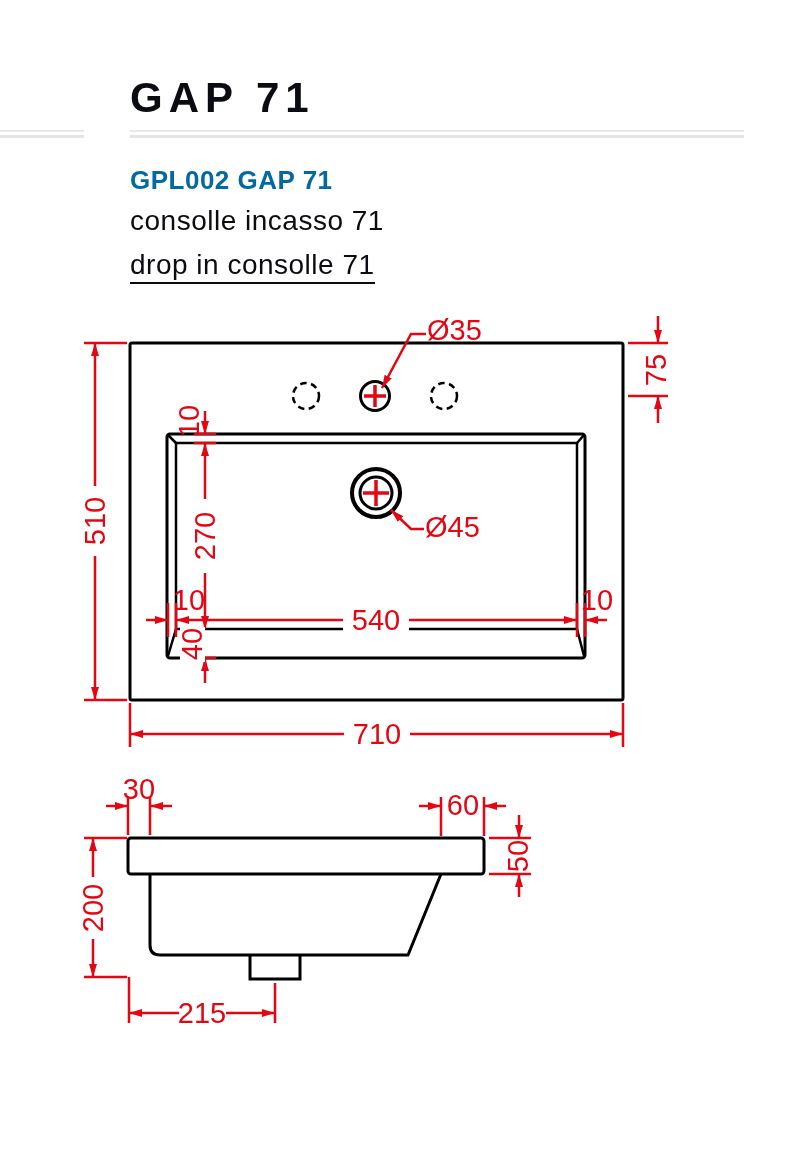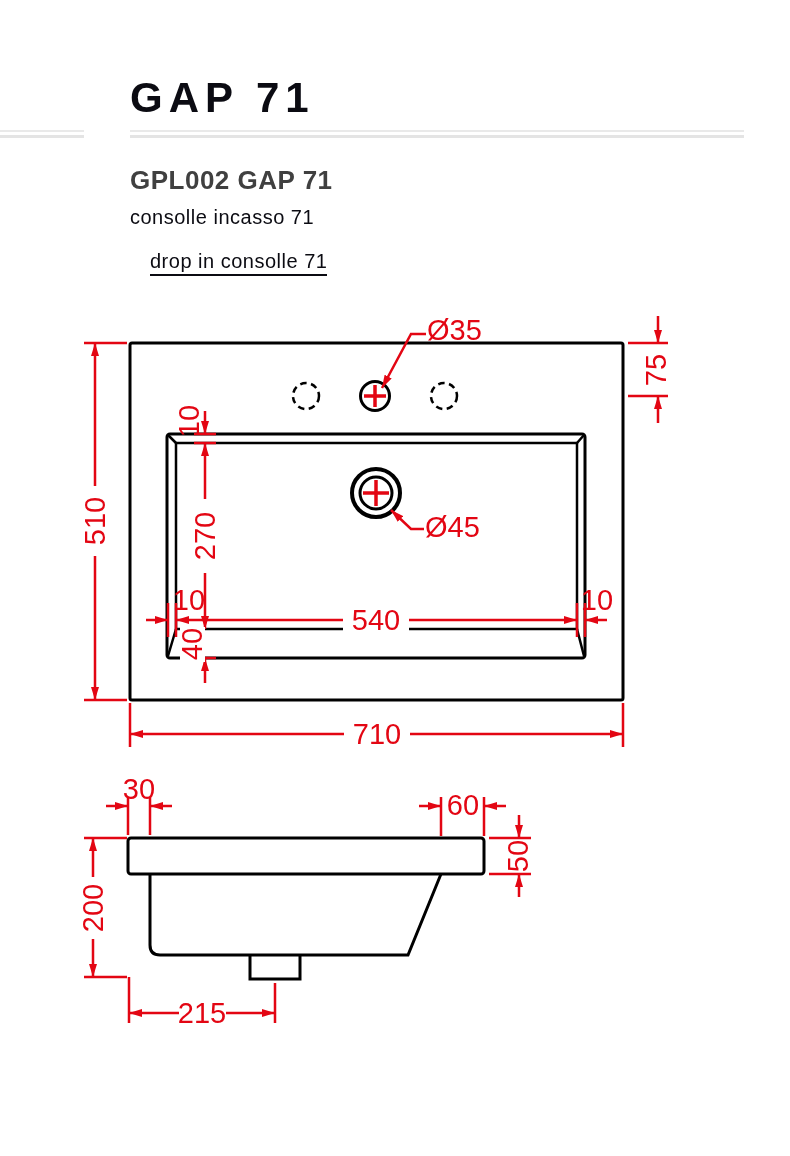--- a/index.html
+++ b/index.html
@@ -3,25 +3,25 @@
 <meta charset="utf-8">
 <style>
   html,body{margin:0;padding:0;background:#fff;}
   .page{position:relative;width:790px;height:1036px;background:#fff;overflow:hidden;
         font-family:"Liberation Sans", sans-serif;}
   .title{position:absolute;left:130px;top:77px;font-size:42px;font-weight:700;
          letter-spacing:6px;color:#0b0b12;line-height:1;}
   .rule{position:absolute;height:2px;background:#e9e9e9;}
   .rule2{position:absolute;height:3px;background:#e4e4e4;}
   .code{position:absolute;left:130px;top:167px;font-size:26px;font-weight:700;
-        color:#404040;letter-spacing:0.5px;line-height:1;}
-  .desc{position:absolute;left:130px;font-size:20px;font-weight:400;
+        color:#0369a1;letter-spacing:0.5px;line-height:1;}
+  .desc{position:absolute;left:130px;font-size:28px;font-weight:400;
         color:#0b0b12;letter-spacing:0.5px;line-height:1;}
   .desc.it{top:207px;}
-  .desc.en{top:251px;border-bottom:2px solid #0b0b12;padding-bottom:3px;margin-left:20px;}
+  .desc.en{top:251px;border-bottom:2px solid #0b0b12;padding-bottom:3px;}
   svg{position:absolute;left:0;top:0;}
   svg text{font-family:"Liberation Sans", sans-serif;font-size:29px;fill:#e30613;}
   .blk{stroke:#000;fill:none;}
   .red{stroke:#e30613;fill:none;}
 </style>
 </head>
 <body>
 
 <div class="page">
 

